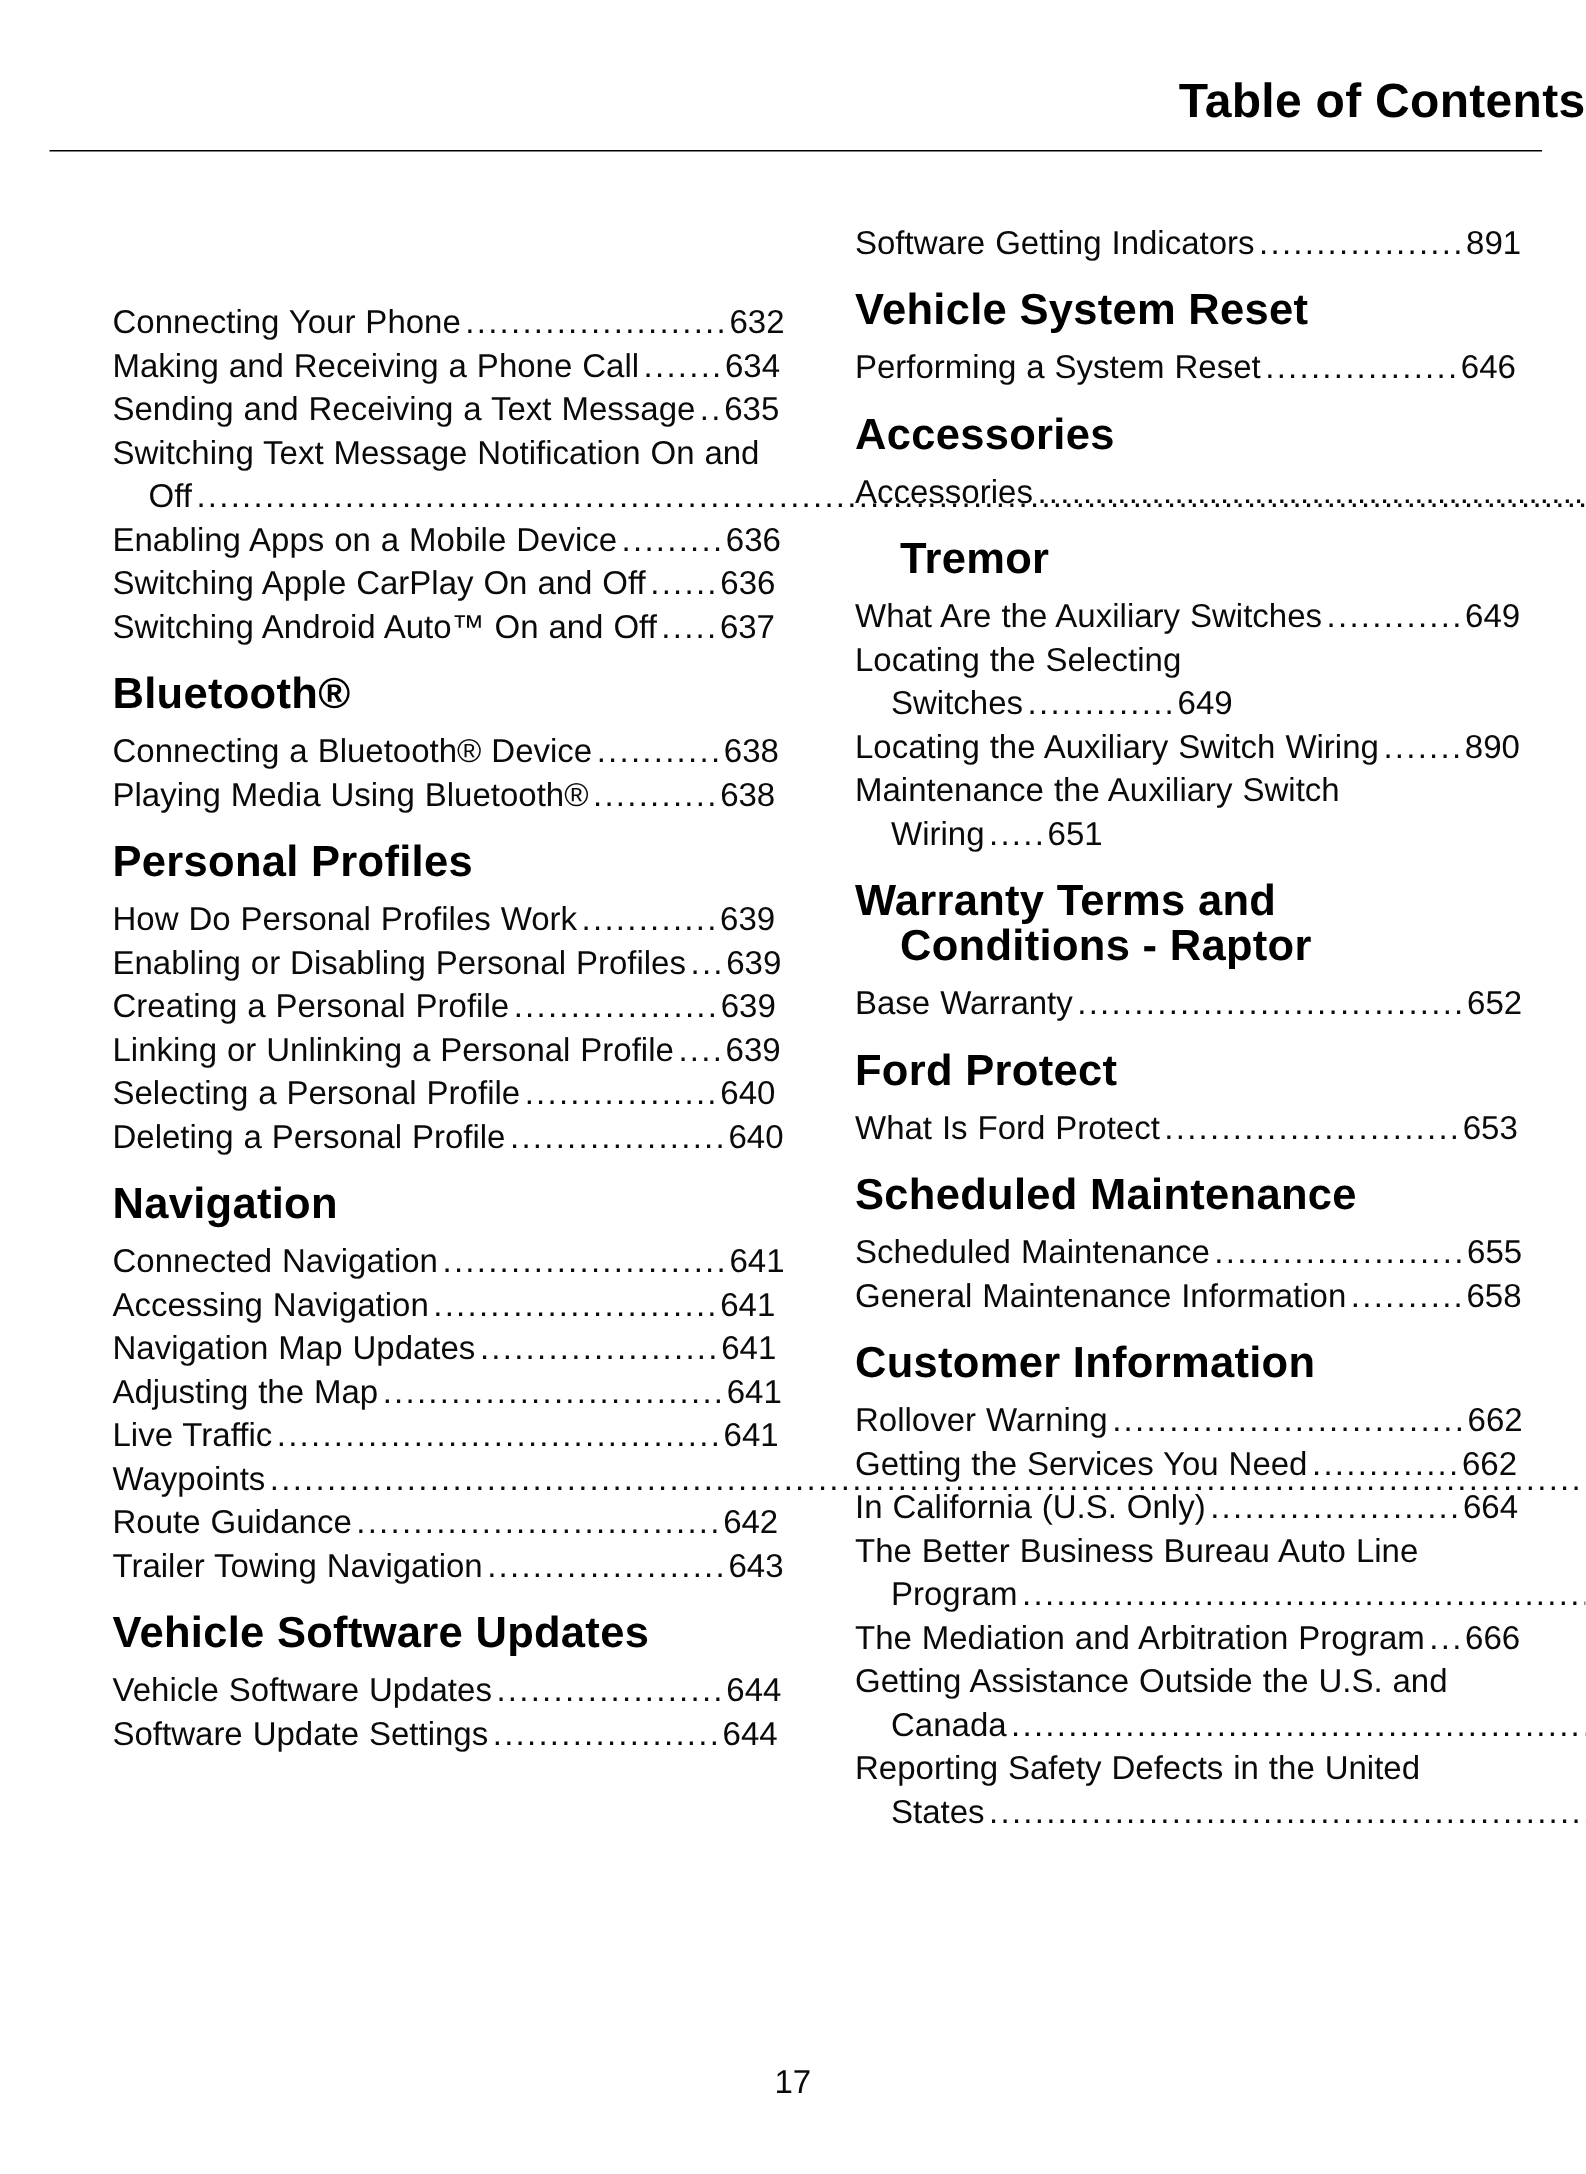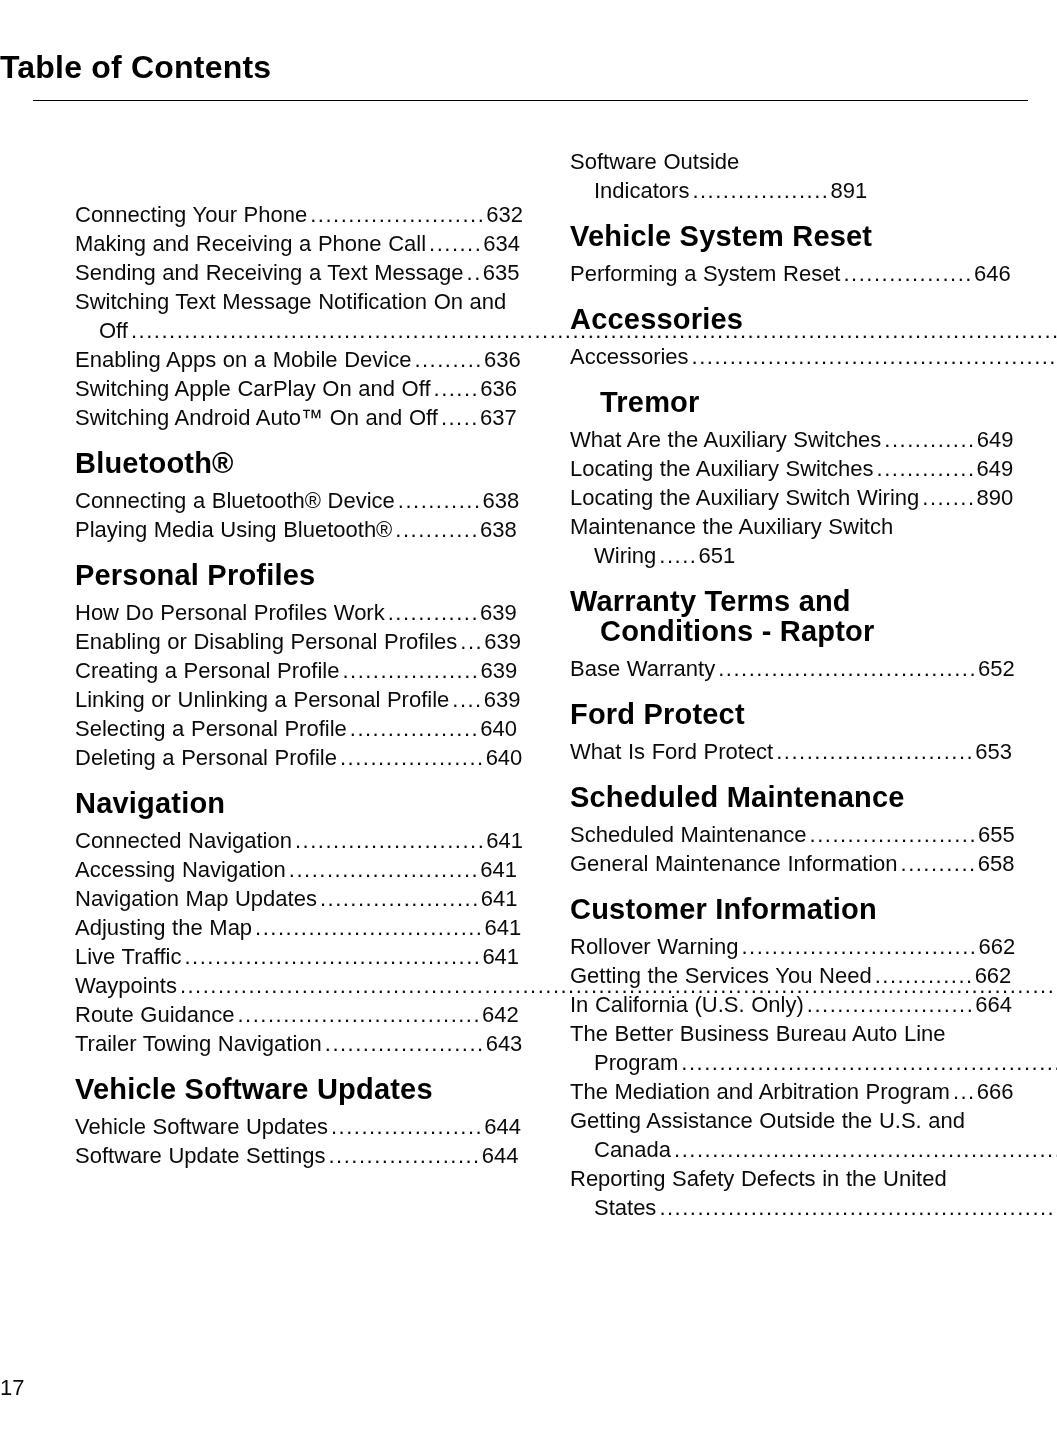--- a/index.html
+++ b/index.html
@@ -9,21 +9,21 @@
     height: 1449px;
     background: #ffffff;
     color: #0a0a0a;
     font-family: "Liberation Sans", sans-serif;
     overflow: hidden;
     box-sizing: border-box;
   }
   header.doc-header { padding-top: 50px; }
   h1.title {
     margin: 0;
-    text-align: left;
+    text-align: right;
     font-size: 32px;
     line-height: 34px;
     font-weight: 800;
     letter-spacing: 0.2px;
     color: #000;
   }
   .rule {
     height: 0;
     border-top: 1.6px solid #000;
     margin: 16px 29px 0 33px;
@@ -65,21 +65,21 @@
     letter-spacing: 1.5px;
     color: #0a0a0a;
   }
   .entry .pg { padding-left: 1px; }
 
   footer.doc-footer {
     position: absolute;
     left: 0;
     bottom: 48px;
     width: 100%;
-    text-align: left;
+    text-align: center;
   }
   .page-number { font-size: 22px; color: #0a0a0a; }
 </style>
 </head>
 <body>
 
 <div class="doc">
   <header class="doc-header">
     <h1 class="title">Table of Contents</h1>
     <div class="rule"></div>
@@ -130,40 +130,40 @@
         <section class="sec">
           <h2 class="sec-heading">
             <span class="hline">Vehicle Software Updates</span>
           </h2>
           <div class="entry"><span class="t">Vehicle Software Updates</span><span class="dots" aria-hidden="true">....................</span><span class="pg">644</span></div>
           <div class="entry"><span class="t">Software Update Settings</span><span class="dots" aria-hidden="true">....................</span><span class="pg">644</span></div>
         </section>
       </div>
     <div class="col col-right">
         <section class="sec">
-          <div class="entry"><span class="t">Software Outside Indicators</span><span class="dots" aria-hidden="true">..................</span><span class="pg">891</span></div>
+          <div class="entry"><span class="t">Software Getting Indicators</span><span class="dots" aria-hidden="true">..................</span><span class="pg">891</span></div>
         </section>
         <section class="sec">
           <h2 class="sec-heading">
             <span class="hline">Vehicle System Reset</span>
           </h2>
           <div class="entry"><span class="t">Performing a System Reset</span><span class="dots" aria-hidden="true">.................</span><span class="pg">646</span></div>
         </section>
         <section class="sec">
           <h2 class="sec-heading">
             <span class="hline">Accessories</span>
           </h2>
           <div class="entry"><span class="t">Accessories</span><span class="dots" aria-hidden="true">.............................................................................................................................................................................................................................................................................................................</span></div>
         </section>
         <section class="sec">
           <h2 class="sec-heading">
             <span class="hline hline2">Tremor</span>
           </h2>
           <div class="entry"><span class="t">What Are the Auxiliary Switches</span><span class="dots" aria-hidden="true">............</span><span class="pg">649</span></div>
-          <div class="entry"><span class="t">Locating the Auxiliary Switches</span><span class="dots" aria-hidden="true">.............</span><span class="pg">649</span></div>
+          <div class="entry"><span class="t">Locating the Selecting Switches</span><span class="dots" aria-hidden="true">.............</span><span class="pg">649</span></div>
           <div class="entry"><span class="t">Locating the Auxiliary Switch Wiring</span><span class="dots" aria-hidden="true">.......</span><span class="pg">890</span></div>
           <div class="entry"><span class="t">Maintenance the Auxiliary Switch Wiring</span><span class="dots" aria-hidden="true">.....</span><span class="pg">651</span></div>
         </section>
         <section class="sec">
           <h2 class="sec-heading">
             <span class="hline">Warranty Terms and</span>
             <span class="hline hline2">Conditions - Raptor</span>
           </h2>
           <div class="entry"><span class="t">Base Warranty</span><span class="dots" aria-hidden="true">..................................</span><span class="pg">652</span></div>
         </section>

